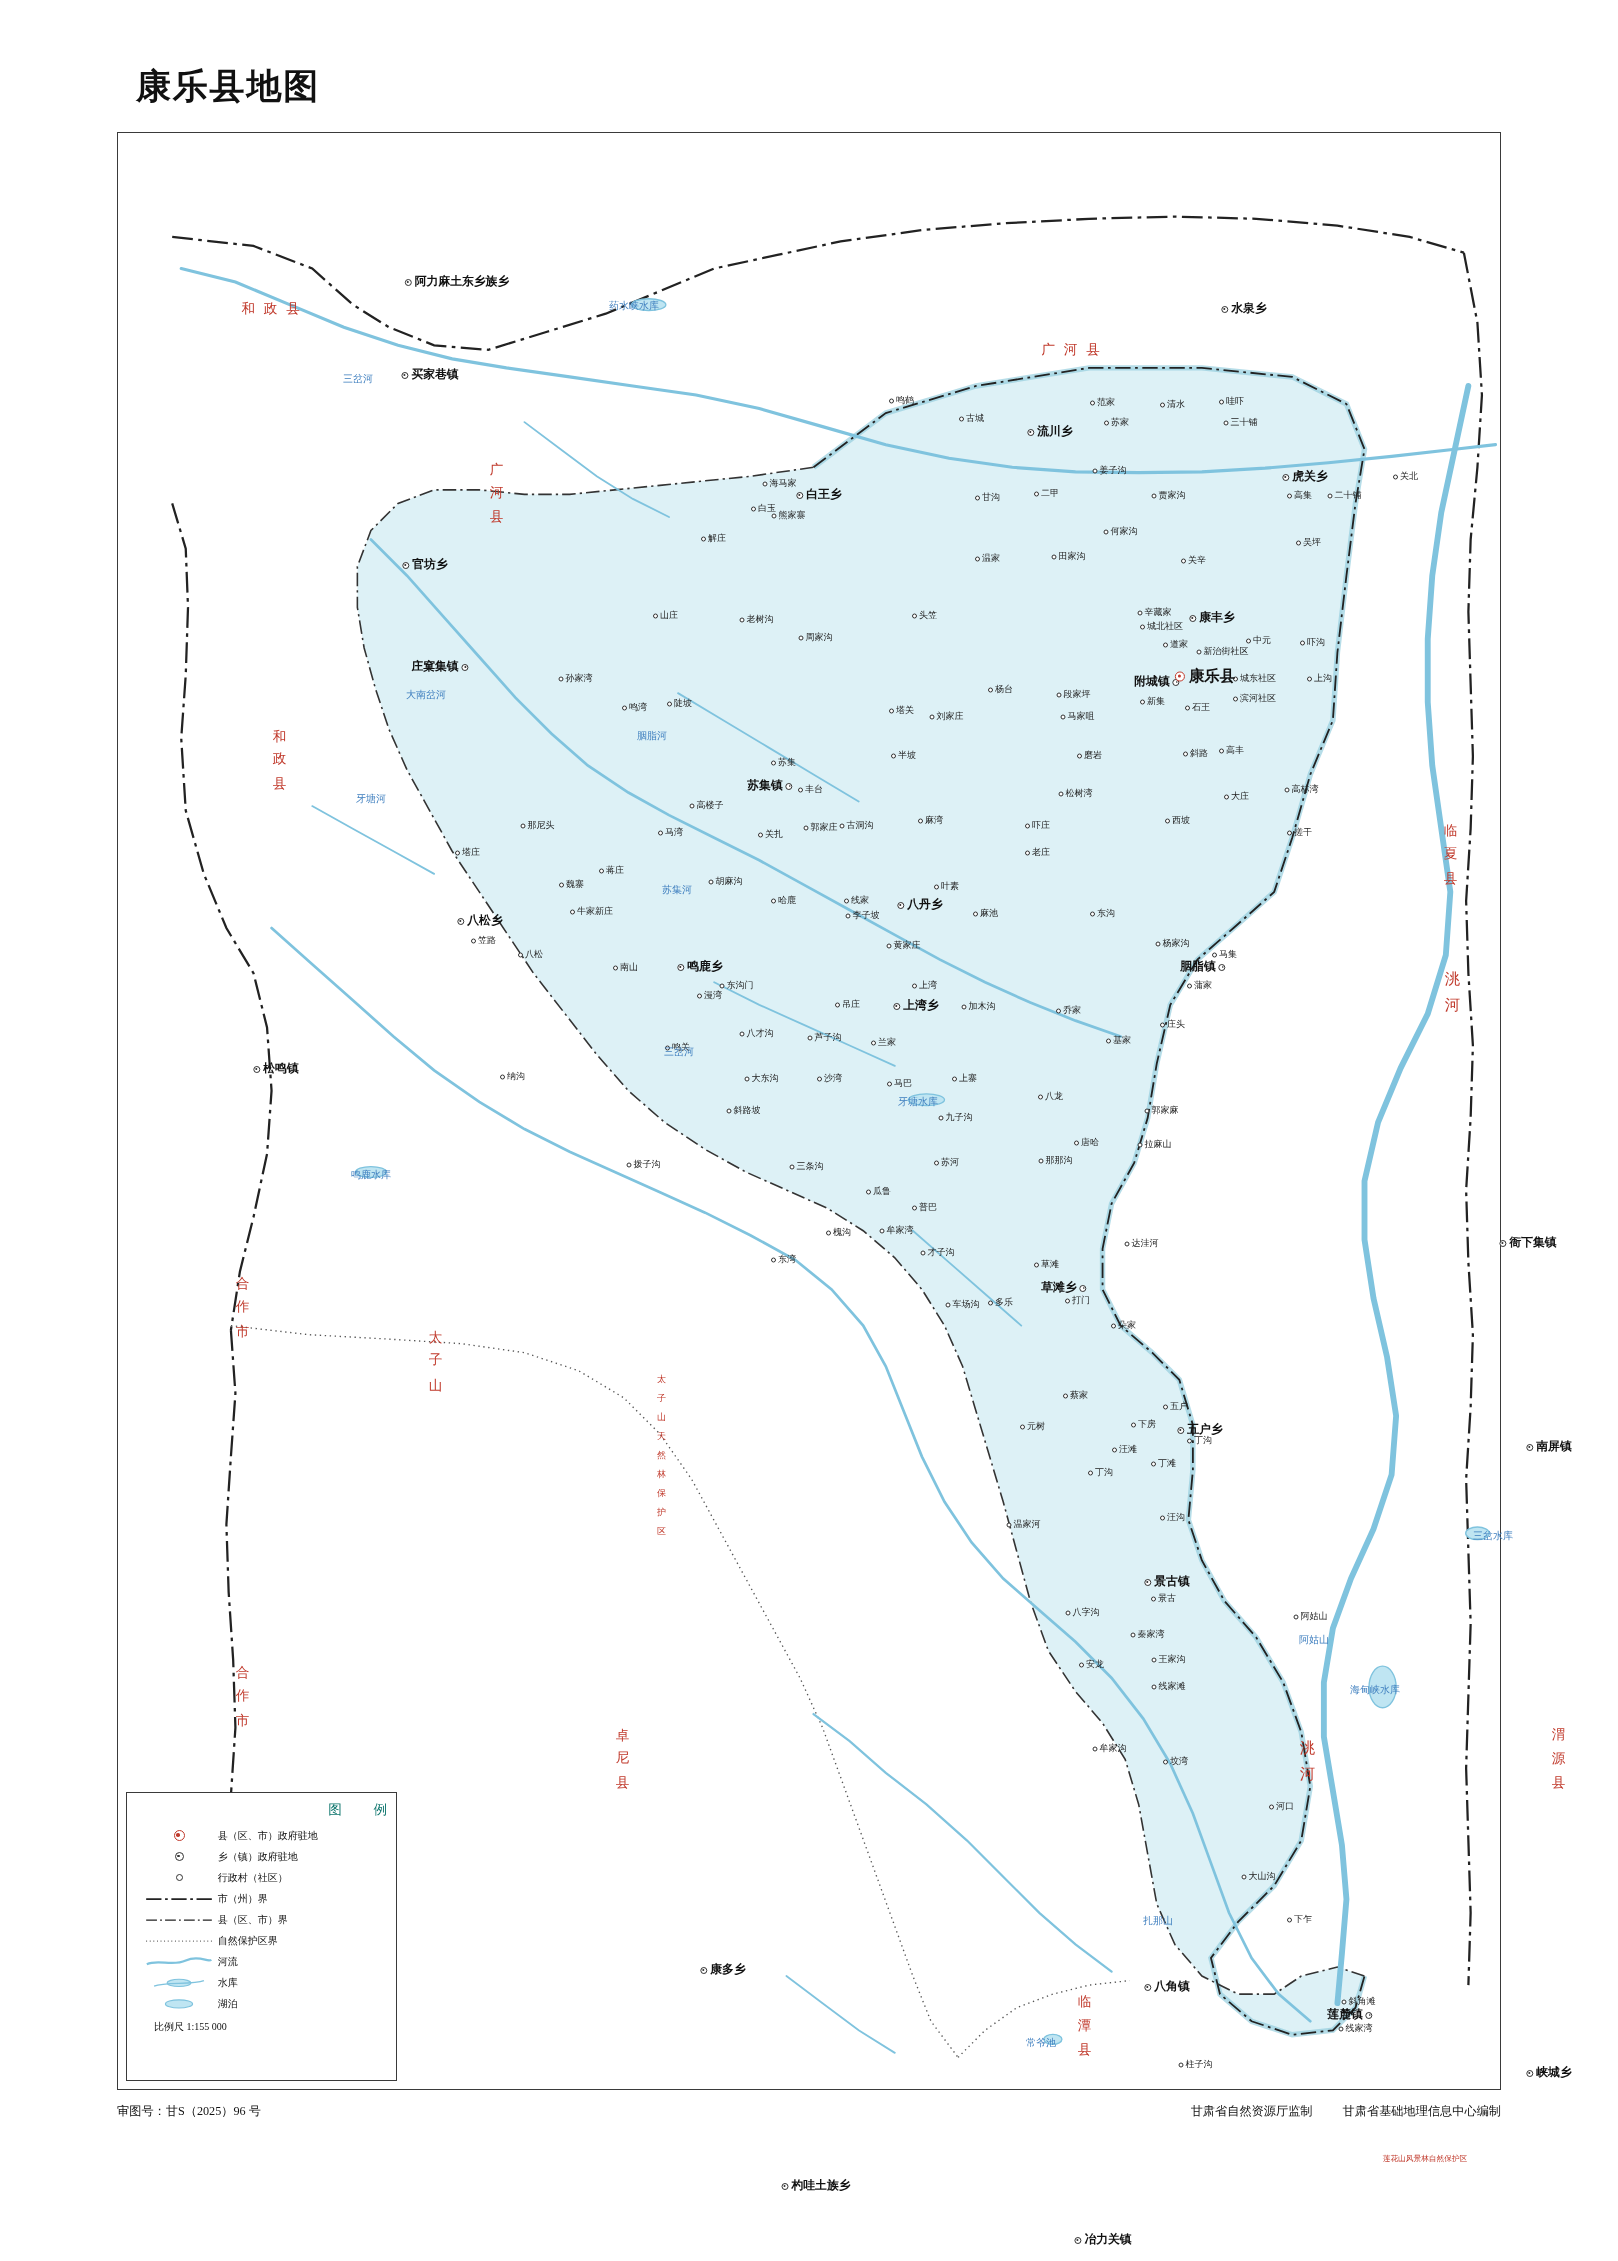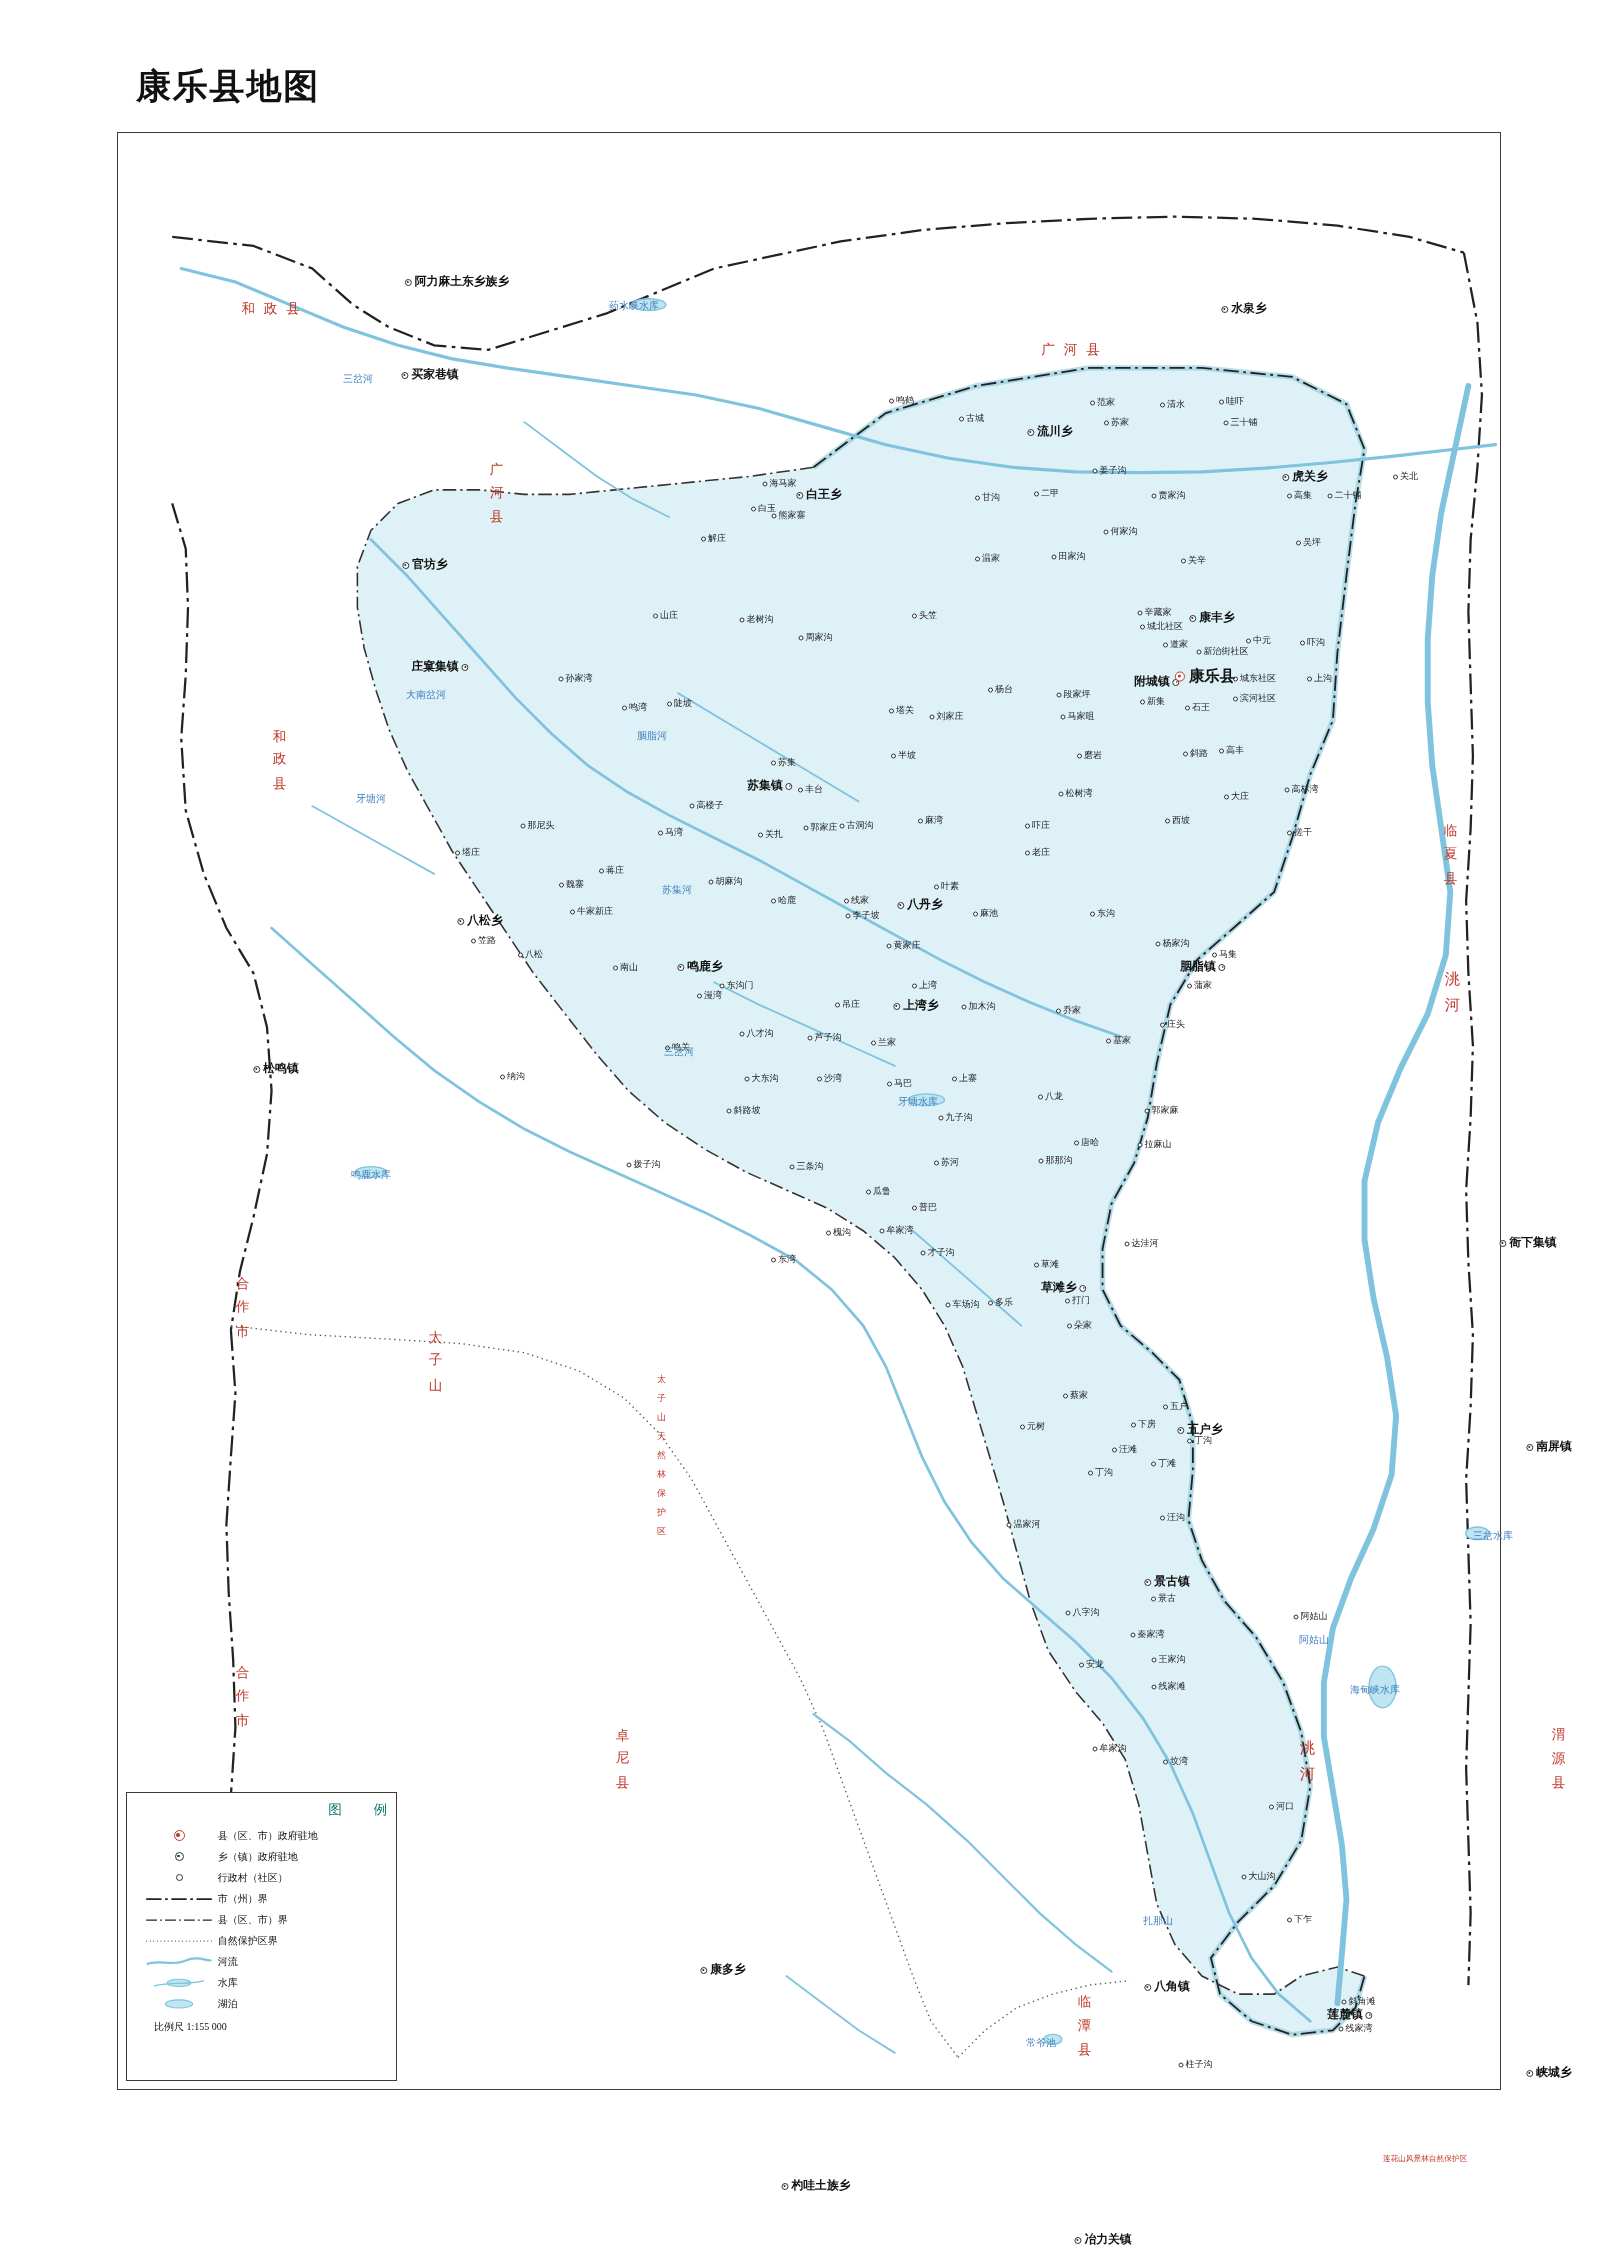--- a/index.html
+++ b/index.html
@@ -337,21 +337,21 @@
         <div class="lbl s-vill dot-vill" style="left: 810px; top: 1074px; text-align: center;">普巴</div>
         <div class="lbl s-vill dot-vill" style="left: 724px; top: 1099px;">槐沟</div>
         <div class="lbl s-vill dot-vill" style="left: 782px; top: 1097px;">牟家湾</div>
         <div class="lbl s-vill dot-vill" style="left: 932px; top: 1131px;">草滩</div>
         <div class="lbl s-vill dot-vill" style="left: 1027px; top: 1110px;">达洼河</div>
         <div class="lbl s-vill dot-vill" style="left: 669px; top: 1126px;">东湾</div>
         <div class="lbl s-vill dot-vill" style="left: 823px; top: 1119px;">才子沟</div>
         <div class="lbl s-vill dot-vill" style="left: 832px; top: 1171px; margin-left: 16px;">车场沟</div>
         <div class="lbl s-vill dot-vill" style="left: 886px; top: 1169px;">多乐</div>
         <div class="lbl s-vill dot-vill" style="left: 963px; top: 1167px;">打门</div>
-        <div class="lbl s-vill dot-vill" style="left: 965px; top: 1192px; text-align: right;">朵家</div>
+        <div class="lbl s-vill dot-vill" style="left: 1009px; top: 1192px; text-align: right;">朵家</div>
         <div class="lbl s-vill dot-vill" style="left: 1061px; top: 1273px;">五户</div>
         <div class="lbl s-vill dot-vill" style="left: 1029px; top: 1291px;">下房</div>
         <div class="lbl s-vill dot-vill" style="left: 961px; top: 1262px;">蔡家</div>
         <div class="lbl s-vill dot-vill" style="left: 918px; top: 1293px;">元树</div>
         <div class="lbl s-vill dot-vill" style="left: 1085px; top: 1307px;">丁沟</div>
         <div class="lbl s-vill dot-vill" style="left: 999px; top: 1316px; margin-left: 11px;">汪滩</div>
         <div class="lbl s-vill dot-vill" style="left: 1049px; top: 1330px;">丁滩</div>
         <div class="lbl s-vill dot-vill" style="left: 986px; top: 1339px;">丁沟</div>
         <div class="lbl s-vill dot-vill" style="left: 909px; top: 1391px;">温家河</div>
         <div class="lbl s-vill dot-vill" style="left: 1058px; top: 1384px;">汪沟</div>
@@ -499,15 +499,22 @@
                 <ellipse cx="75" cy="13" rx="30" ry="9" fill="#bfe5f2" stroke="#7fc3de" stroke-width="2.5"></ellipse>
               </svg>
             </div>
             <div class="legend-text">湖泊</div>
           </div>
         </div>
       <div class="legend-scale">比例尺 1:155 000</div>
     </div>
   </div>
 
+  <div class="footer">
+    <div class="left">审图号：甘S（2025）96 号</div>
+    <div class="right">
+      <span>甘肃省自然资源厅监制</span>
+      <span>甘肃省基础地理信息中心编制</span>
+    </div>
+  </div>
 
 </div>
 
 
 </body></html>

